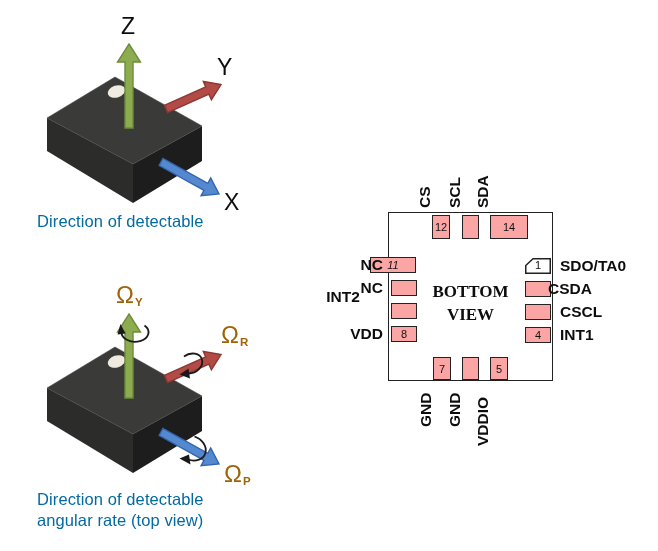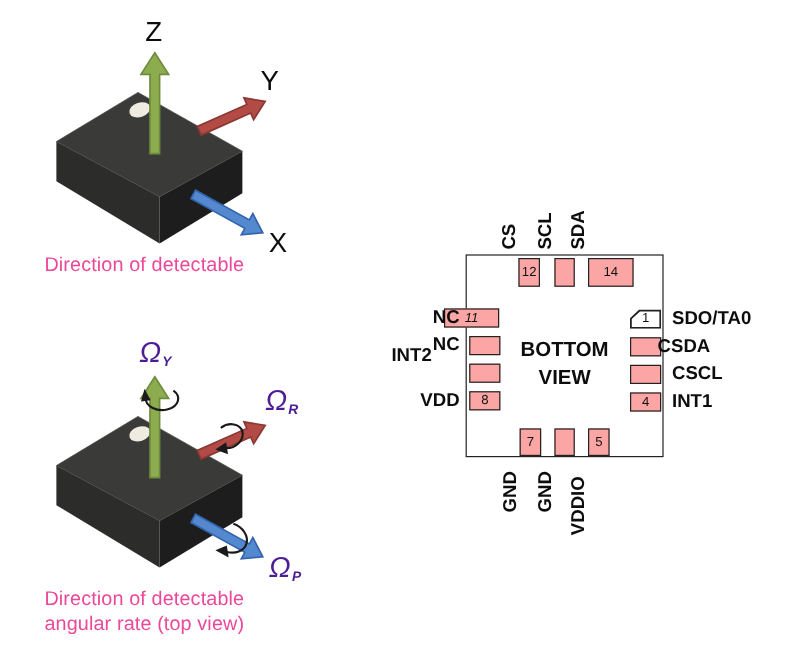--- a/index.html
+++ b/index.html
@@ -1,23 +1,23 @@
 <!DOCTYPE html>
 <html><head>
 <meta charset="utf-8">
 <style>
   html,body{margin:0;padding:0;background:#ffffff;}
   #stage{
     position:relative;width:658px;height:551px;background:#ffffff;
     font-family:"Liberation Sans", sans-serif;color:#111;overflow:hidden;
   }
   .abs{position:absolute;}
-  .caption{font-size:16.5px;line-height:21px;color:#ec4899;letter-spacing:0.1px;}
+  .caption{font-size:16.5px;line-height:21px;color:#0369a1;letter-spacing:0.1px;}
   .axis-label{font-size:23px;color:#0d0d0d;}
-  .omega-label{font-size:24px;color:#4c1d95;white-space:nowrap;font-style:italic;}
+  .omega-label{font-size:24px;color:#a16207;white-space:nowrap;}
   .omega-sub{font-size:11.5px;font-weight:bold;position:relative;top:3px;margin-left:1px;}
 
   
   .pkg-box{border:1.5px solid #222;box-sizing:border-box;background:#fff;}
   .pad{border:1.5px solid #222;box-sizing:border-box;background:#fca5a5;
        display:flex;align-items:center;justify-content:center;}
   .pad-num{font-size:11px;color:#111;}
   .pin-label{font-weight:bold;font-size:15.5px;line-height:18px;color:#0d0d0d;white-space:nowrap;}
   .rot{transform:rotate(-90deg);transform-origin:left bottom;height:16px;line-height:16px;}
   .center-label{font-weight:bold;font-size:17px;line-height:23px;text-align:center;color:#0d0d0d;}
@@ -75,21 +75,21 @@
   <div class="abs omega-label" style="left:224px;top:460px;">
     <span>Ω</span><span class="omega-sub">P</span>
   </div>
   <div class="abs caption" style="left:37px;top:489px;">
     <div>Direction of detectable</div>
     <div>angular rate (top view)</div>
   </div>
 
   <div class="abs pkg-box" style="left:388px;top:212px;width:165px;height:169px;"></div>
 
-  <div class="abs center-label" style="left:388px;top:280px;width:165px;">
+  <div class="abs center-label" style="left:388px;top:280px;width:165px;font-family:Liberation Serif, serif;">
     <div>BOTTOM</div>
     <div>VIEW</div>
   </div>
 
   <div class="abs pad" style="left:432px;top:215px;width:18px;height:24px;">
     <span class="pad-num">12</span>
     </div>
   <div class="abs pad" style="left:462px;top:215px;width:17px;height:24px;">
     <span class="pad-num"></span>
     </div>

